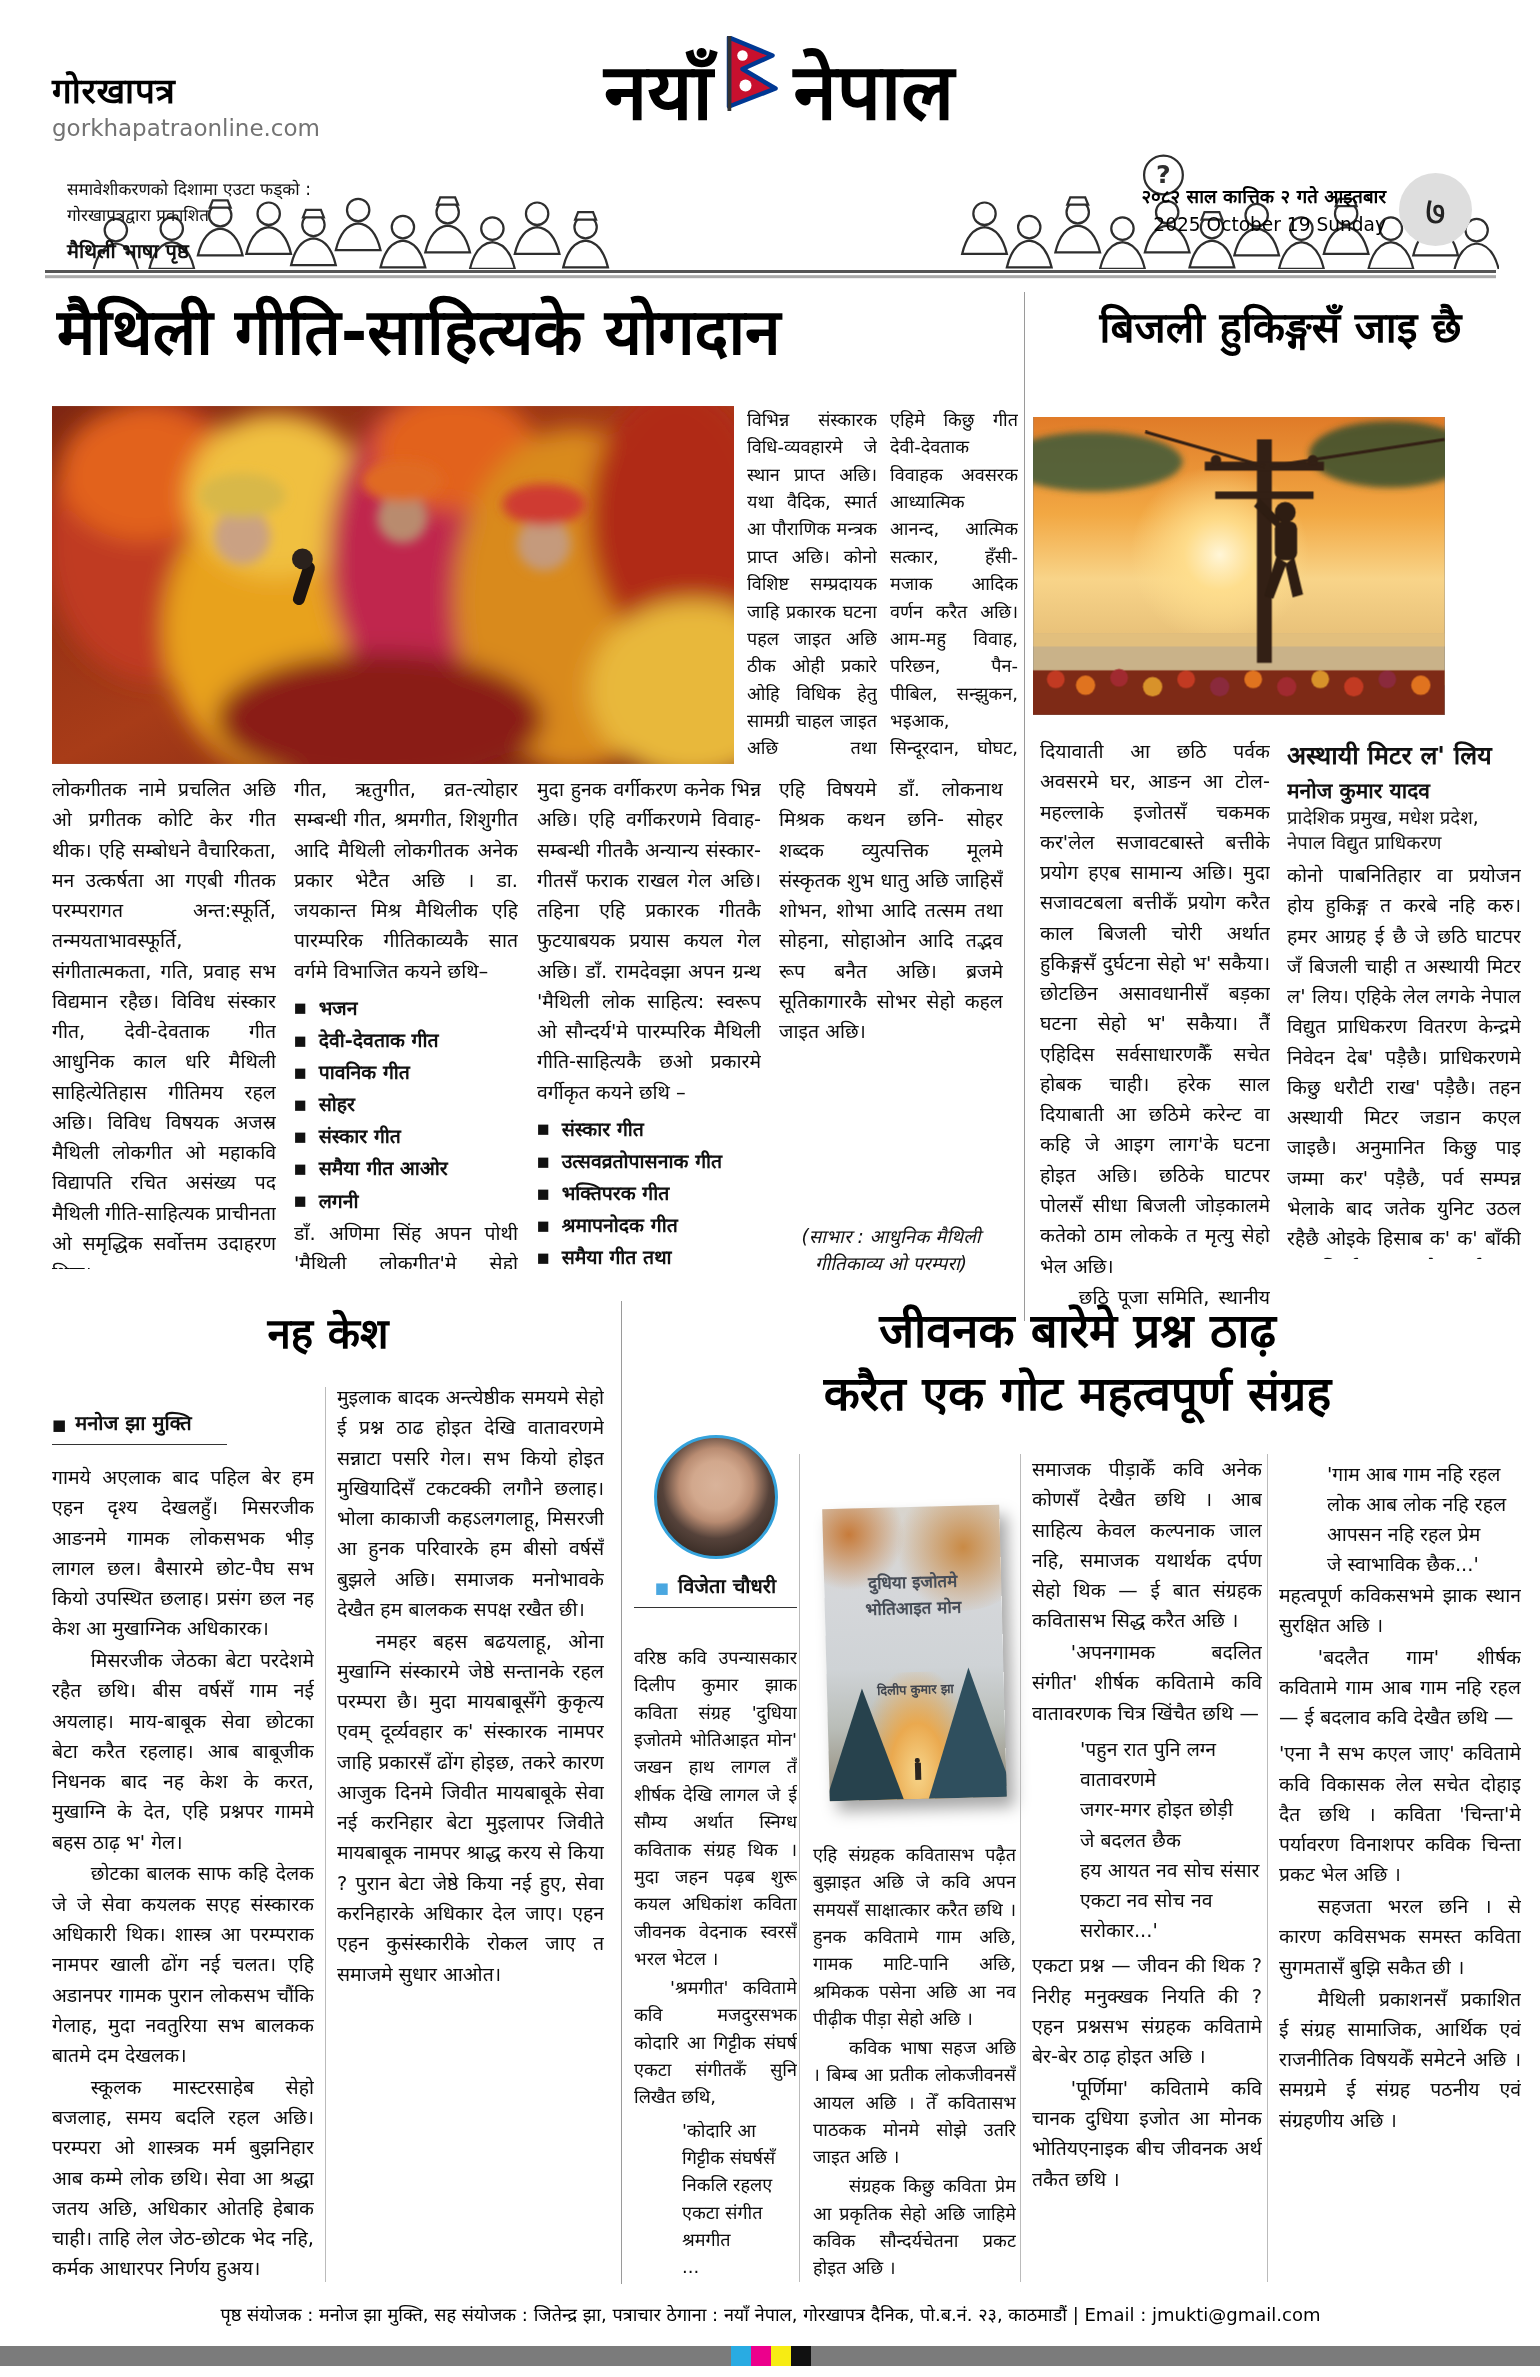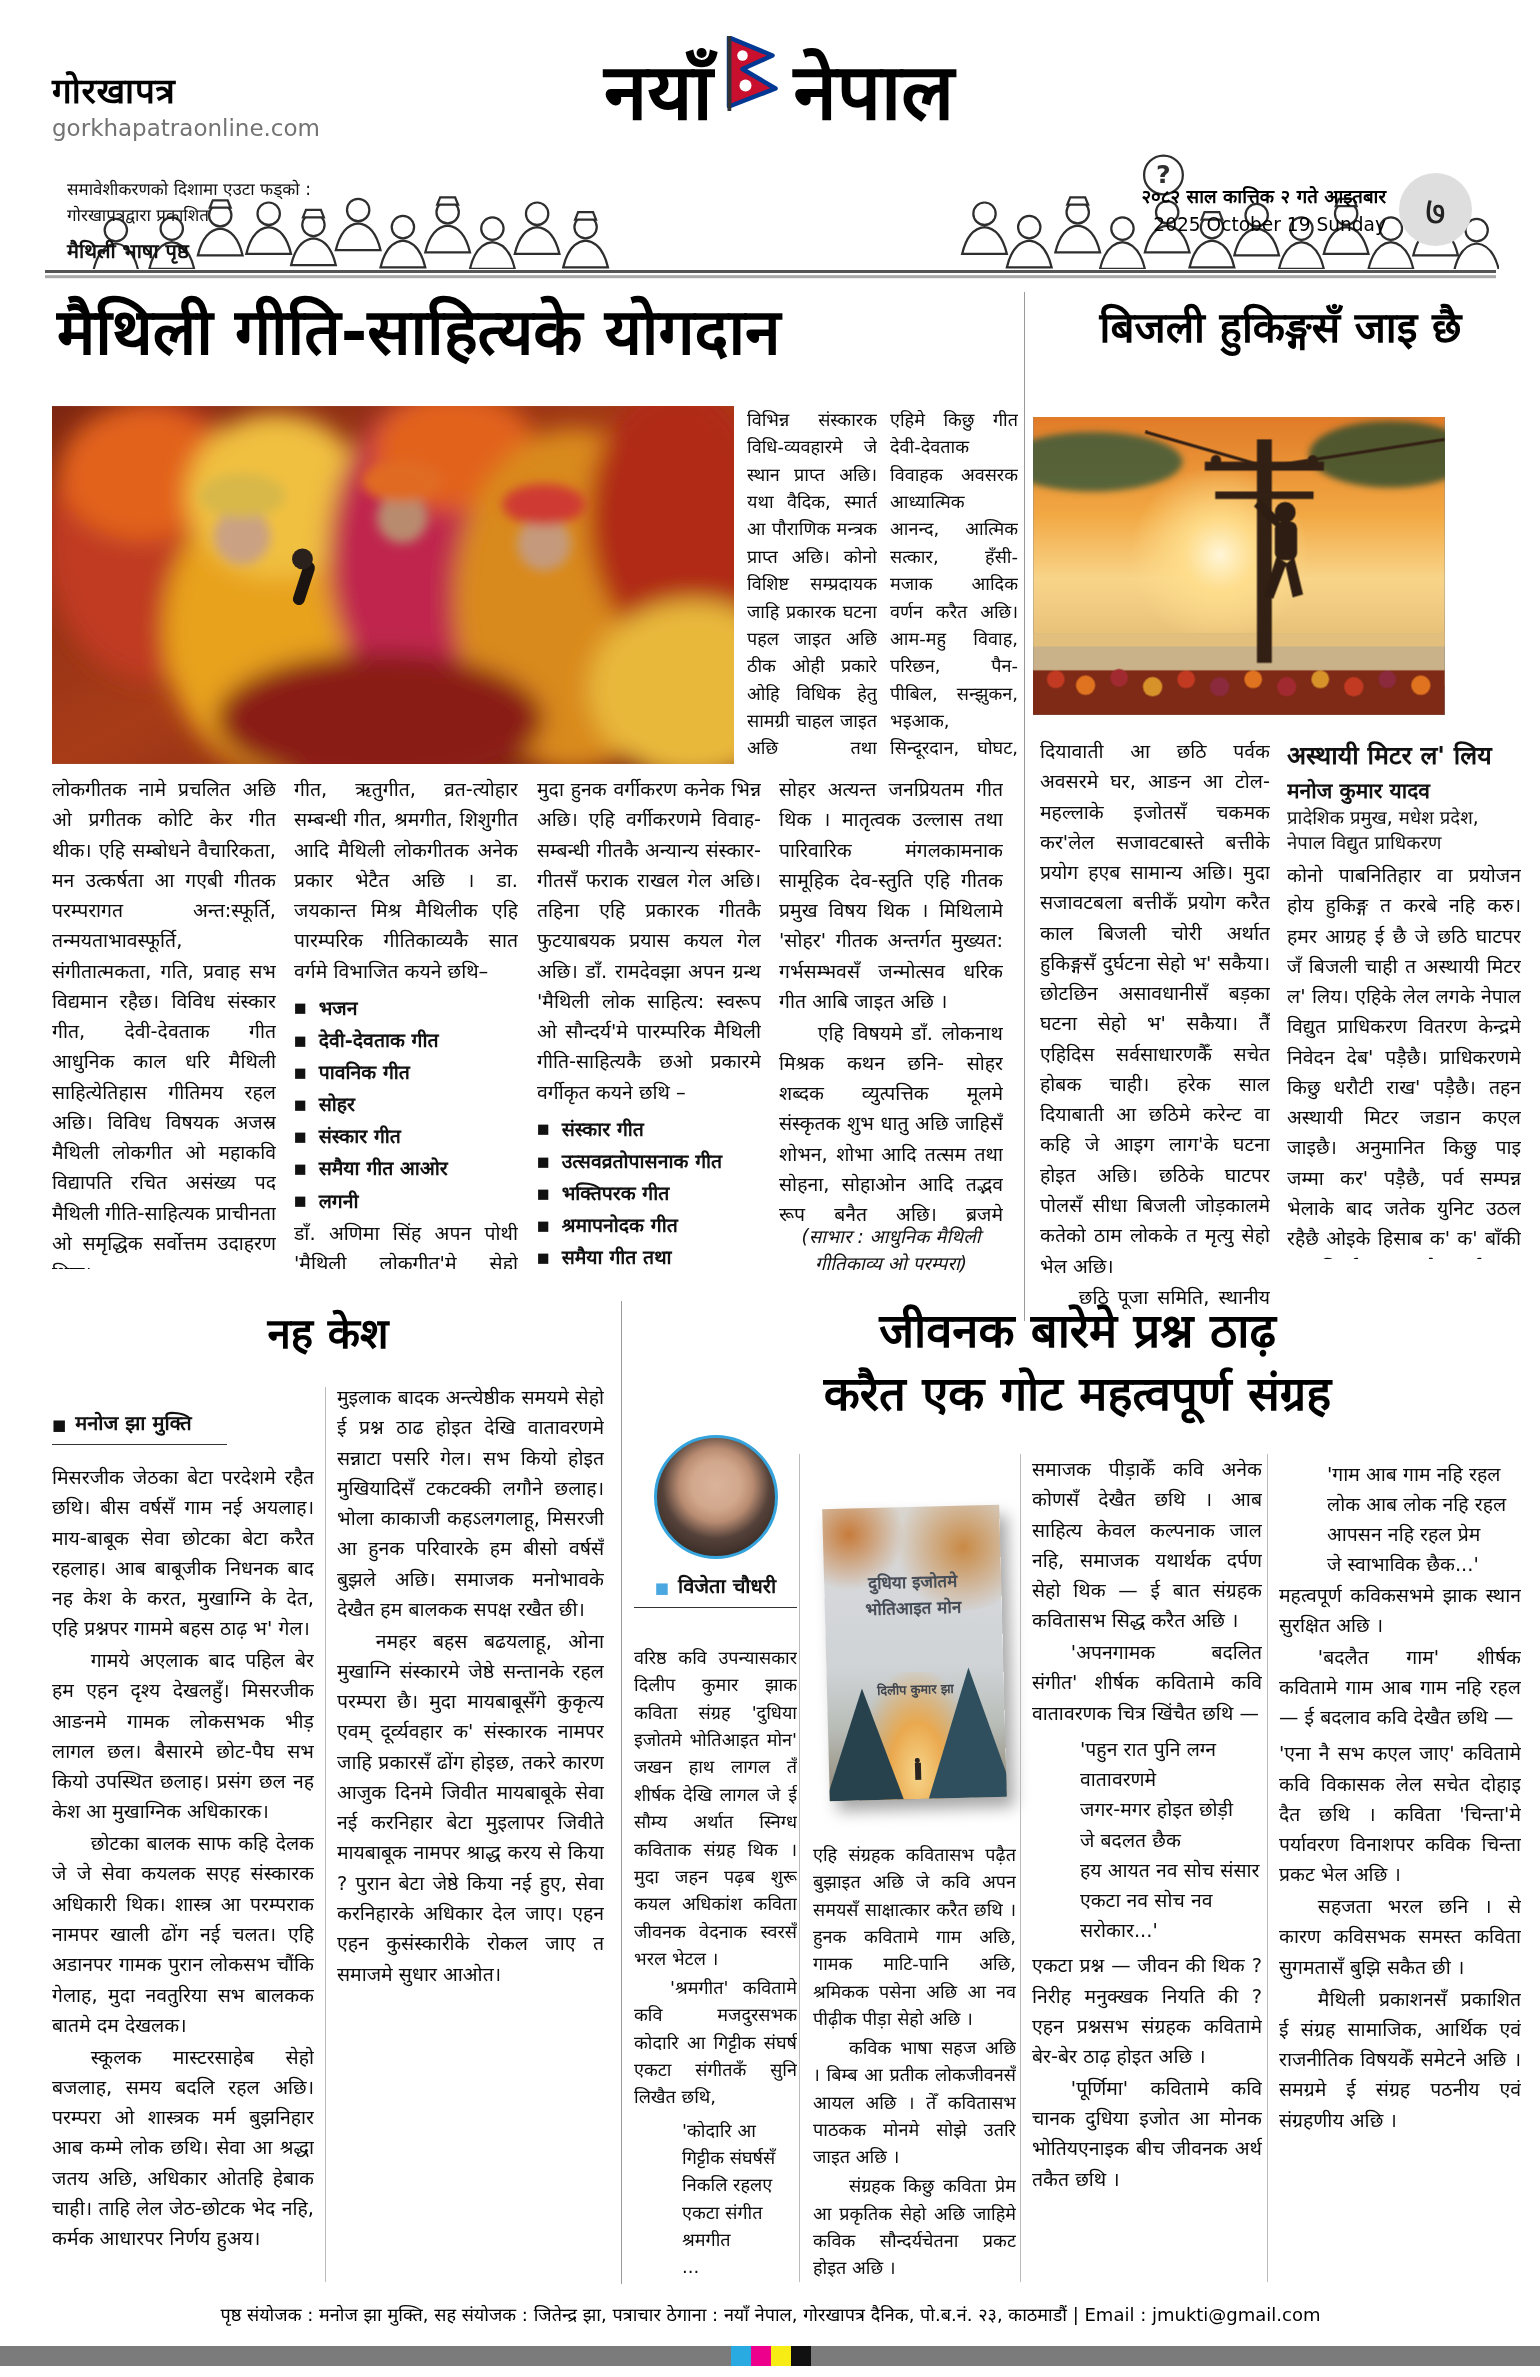--- a/index.html
+++ b/index.html
@@ -238,21 +238,20 @@
         <li>संस्कार गीत</li>
         <li>उत्सवव्रतोपासनाक गीत</li>
         <li>भक्तिपरक गीत</li>
         <li>श्रमापनोदक गीत</li>
         <li>समैया गीत तथा</li>
       </ul>
 
   </div>
 
   <div class="abs col" style="left:779px;top:775px;width:224px;height:447px;">
-      <p>सोहर अत्यन्त जनप्रियतम गीत थिक । मातृत्वक उल्लास तथा पारिवारिक मंगलकामनाक सामूहिक देव-स्तुति एहि गीतक प्रमुख विषय थिक । मिथिलामे 'सोहर' गीतक अन्तर्गत मुख्यत: गर्भसम्भवसँ जन्मोत्सव धरिक गीत आबि जाइत अछि ।</p>
       <p>एहि विषयमे डाँ. लोकनाथ मिश्रक कथन छनि- सोहर शब्दक व्युत्पत्तिक मूलमे संस्कृतक शुभ धातु अछि जाहिसँ शोभन, शोभा आदि तत्सम तथा सोहना, सोहाओन आदि तद्भव रूप बनैत अछि। ब्रजमे सूतिकागारकै सोभर सेहो कहल जाइत अछि।</p>
     </div>
   <div class="abs credit" style="left:779px;top:1224px;width:224px;">(साभार : आधुनिक मैथिली गीतिकाव्य ओ परम्परा)</div>
 
   <div class="abs power-headline" style="left:1040px;top:300px;width:481px;">
     <div>बिजली हुकिङ्गसँ जाइ छै</div>
   </div>
 
   <div class="abs photo" style="left:1033px;top:417px;width:412px;height:298px;">
     <svg width="412" height="298" viewBox="0 0 552 400">
@@ -330,22 +329,22 @@
 
   <div class="abs vrule" style="left:621px;top:1301px;height:983px;"></div>
 
   <div class="abs nk-headline" style="left:52px;top:1303px;width:552px;">नह केश</div>
 
   <div class="abs byline" style="left:52px;top:1409px;width:175px;">
     <span class="bullet">■</span><span>मनोज झा मुक्ति</span>
   </div>
 
   <div class="abs col" style="left:52px;top:1463px;width:262px;height:819px;">
+      <p>गामये अएलाक बाद पहिल बेर हम एहन दृश्य देखलहुँ। मिसरजीक आङनमे गामक लोकसभक भीड़ लागल छल। बैसारमे छोट-पैघ सभ कियो उपस्थित छलाह। प्रसंग छल नह केश आ मुखाग्निक अधिकारक।</p>
       <p>मिसरजीक जेठका बेटा परदेशमे रहैत छथि। बीस वर्षसँ गाम नई अयलाह। माय-बाबूक सेवा छोटका बेटा करैत रहलाह। आब बाबूजीक निधनक बाद नह केश के करत, मुखाग्नि के देत, एहि प्रश्नपर गाममे बहस ठाढ़ भ' गेल।</p>
-      <p>गामये अएलाक बाद पहिल बेर हम एहन दृश्य देखलहुँ। मिसरजीक आङनमे गामक लोकसभक भीड़ लागल छल। बैसारमे छोट-पैघ सभ कियो उपस्थित छलाह। प्रसंग छल नह केश आ मुखाग्निक अधिकारक।</p>
       <p>छोटका बालक साफ कहि देलक जे जे सेवा कयलक सएह संस्कारक अधिकारी थिक। शास्त्र आ परम्पराक नामपर खाली ढोंग नई चलत। एहि अडानपर गामक पुरान लोकसभ चौंकि गेलाह, मुदा नवतुरिया सभ बालकक बातमे दम देखलक।</p>
       <p>स्कूलक मास्टरसाहेब सेहो बजलाह, समय बदलि रहल अछि। परम्परा ओ शास्त्रक मर्म बुझनिहार आब कम्मे लोक छथि। सेवा आ श्रद्धा जतय अछि, अधिकार ओतहि हेबाक चाही। ताहि लेल जेठ-छोटक भेद नहि, कर्मक आधारपर निर्णय हुअय।</p>
     </div>
   <div class="abs vrule thin" style="left:325px;top:1387px;height:895px;"></div>
   <div class="abs col" style="left:337px;top:1383px;width:267px;height:898px;">
       <p>मुइलाक बादक अन्त्येष्ठीक समयमे सेहो ई प्रश्न ठाढ होइत देखि वातावरणमे सन्नाटा पसरि गेल। सभ कियो होइत मुखियादिसँ टकटक्की लगौने छलाह। भोला काकाजी कहऽलगलाहू, मिसरजी आ हुनक परिवारके हम बीसो वर्षसँ बुझले अछि। समाजक मनोभावके देखैत हम बालकक सपक्ष रखैत छी।</p>
       <p>नमहर बहस बढयलाहू, ओना मुखाग्नि संस्कारमे जेष्ठे सन्तानके रहल परम्परा छै। मुदा मायबाबूसँगे कुकृत्य एवम् दूर्व्यवहार क' संस्कारक नामपर जाहि प्रकारसँ ढोंग होइछ, तकरे कारण आजुक दिनमे जिवीत मायबाबूके सेवा नई करनिहार बेटा मुइलापर जिवीते मायबाबूक नामपर श्राद्ध करय से किया ? पुरान बेटा जेष्ठे किया नई हुए, सेवा करनिहारके अधिकार देल जाए। एहन एहन कुसंस्कारीके रोकल जाए त समाजमे सुधार आओत।</p>
     </div>
 
   <div class="abs jv-headline" style="left:634px;top:1299px;width:887px;">

